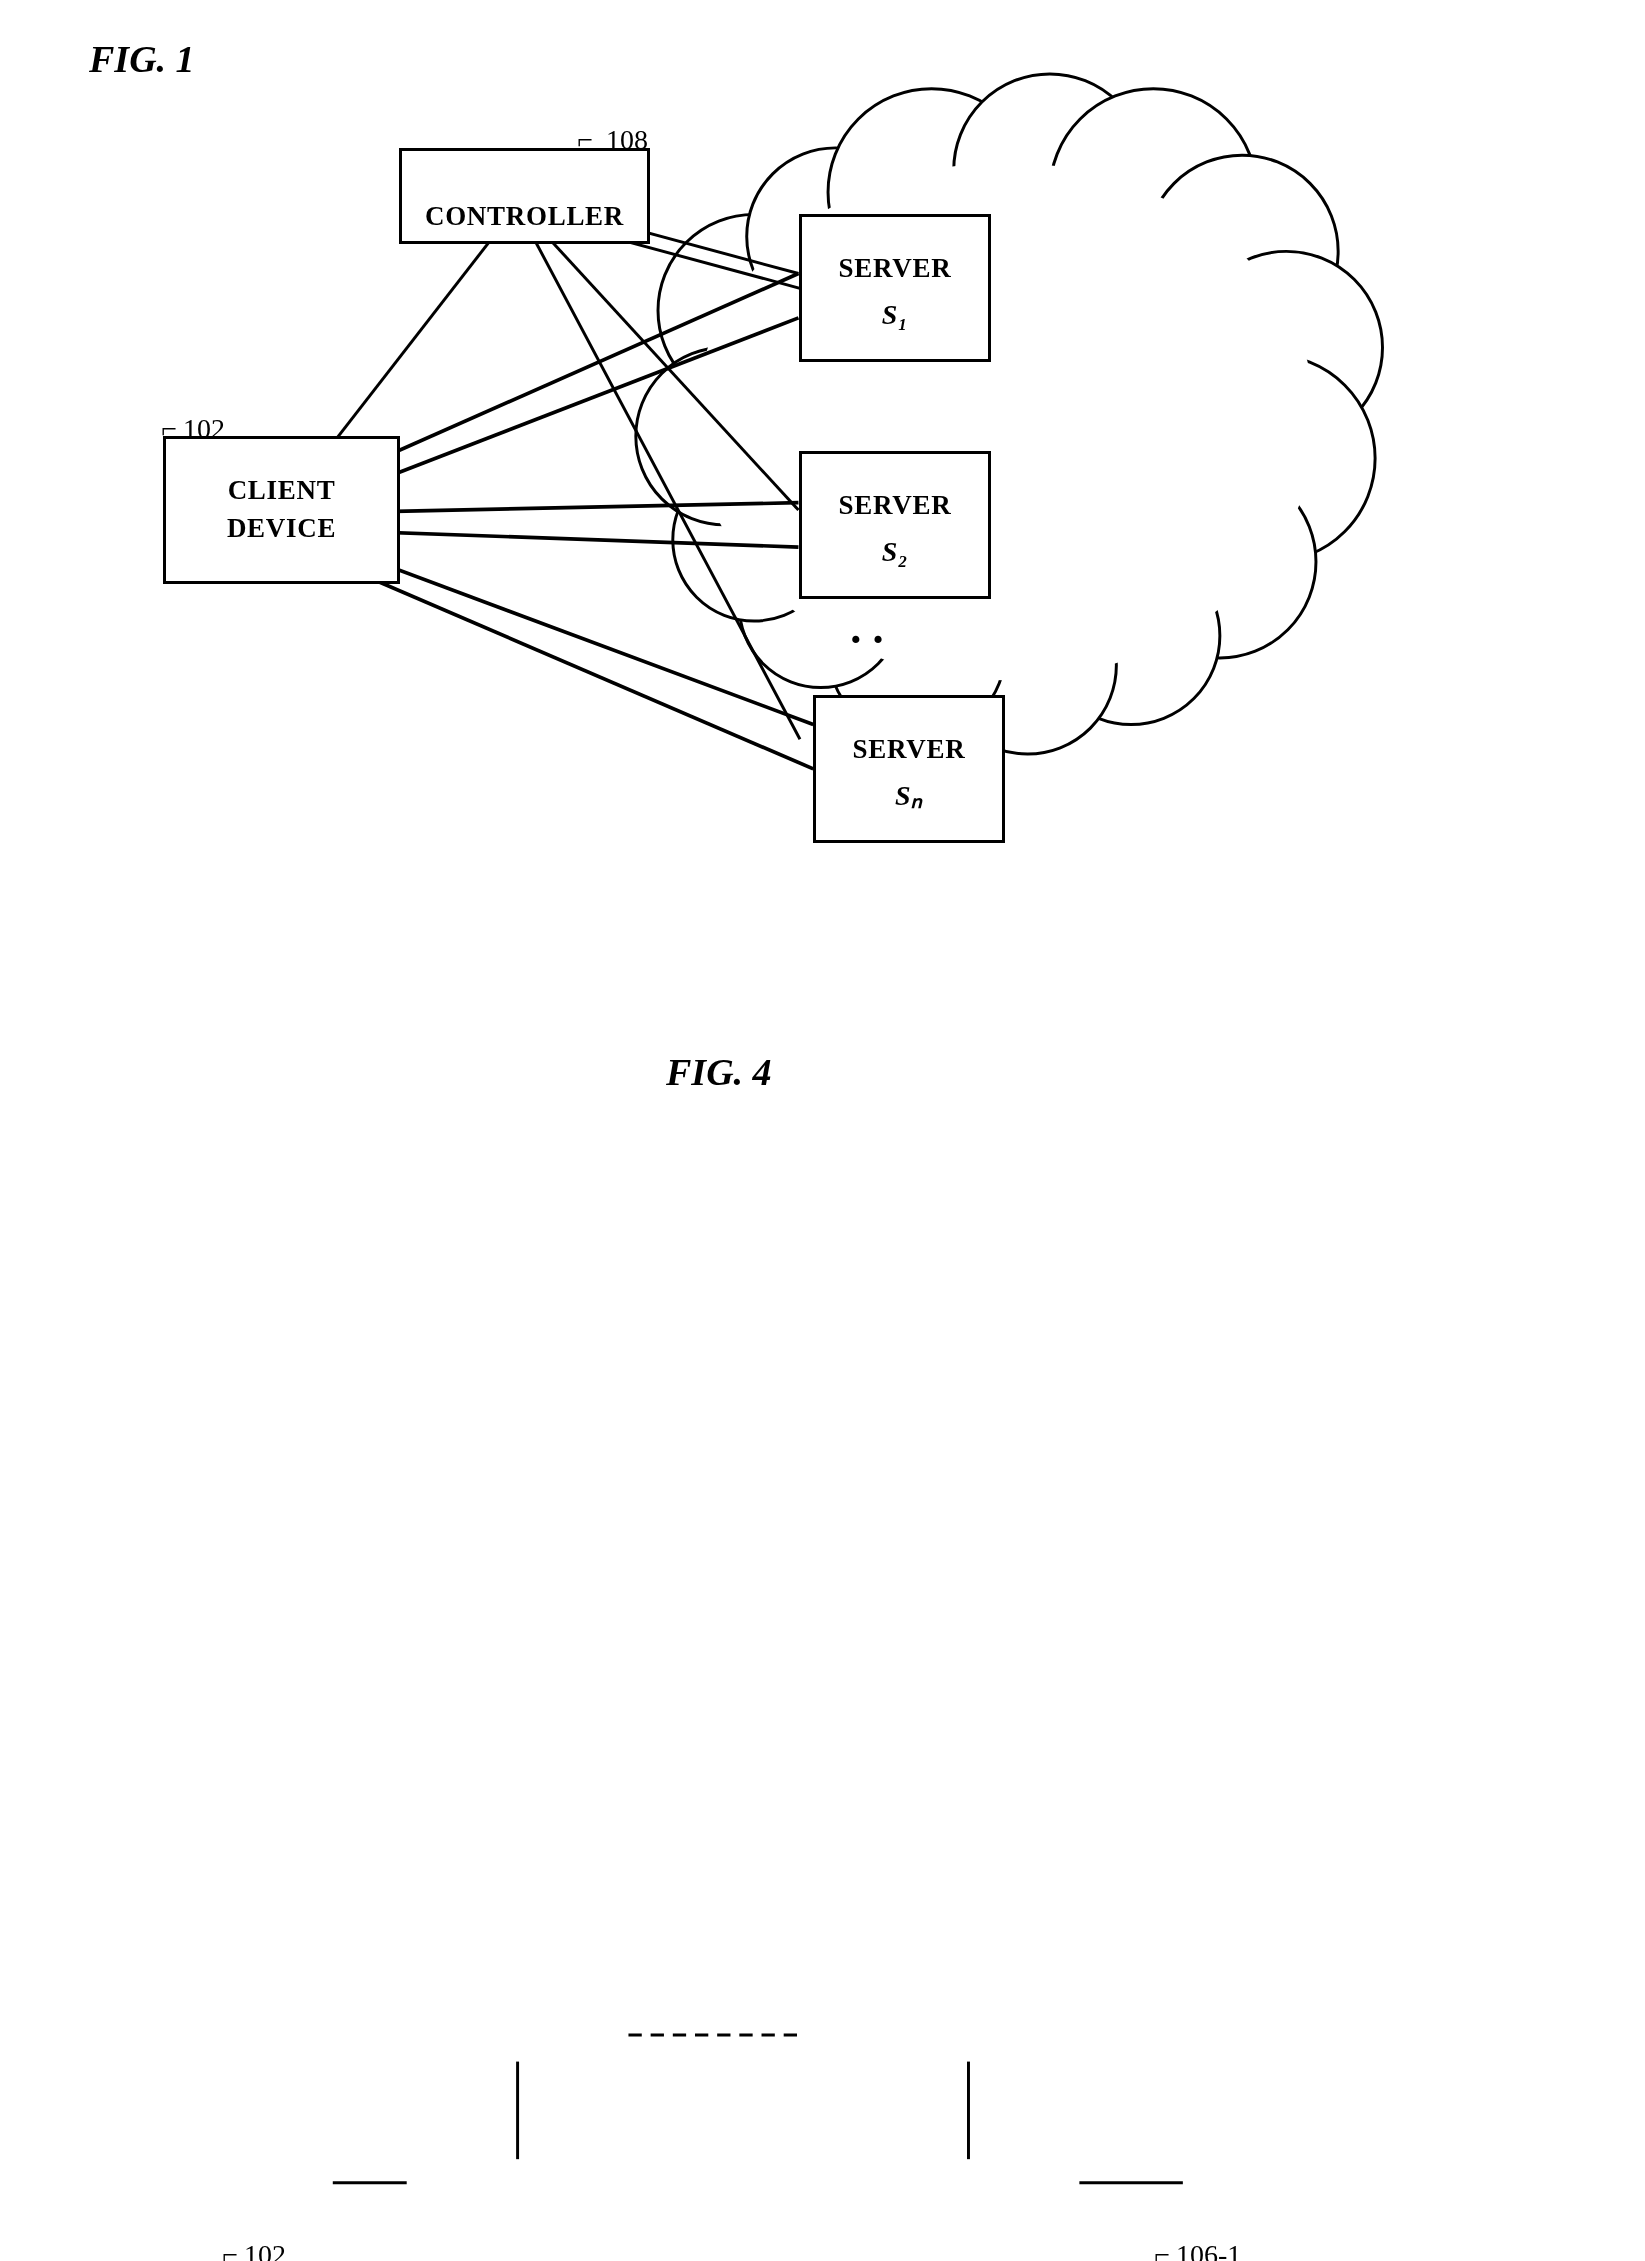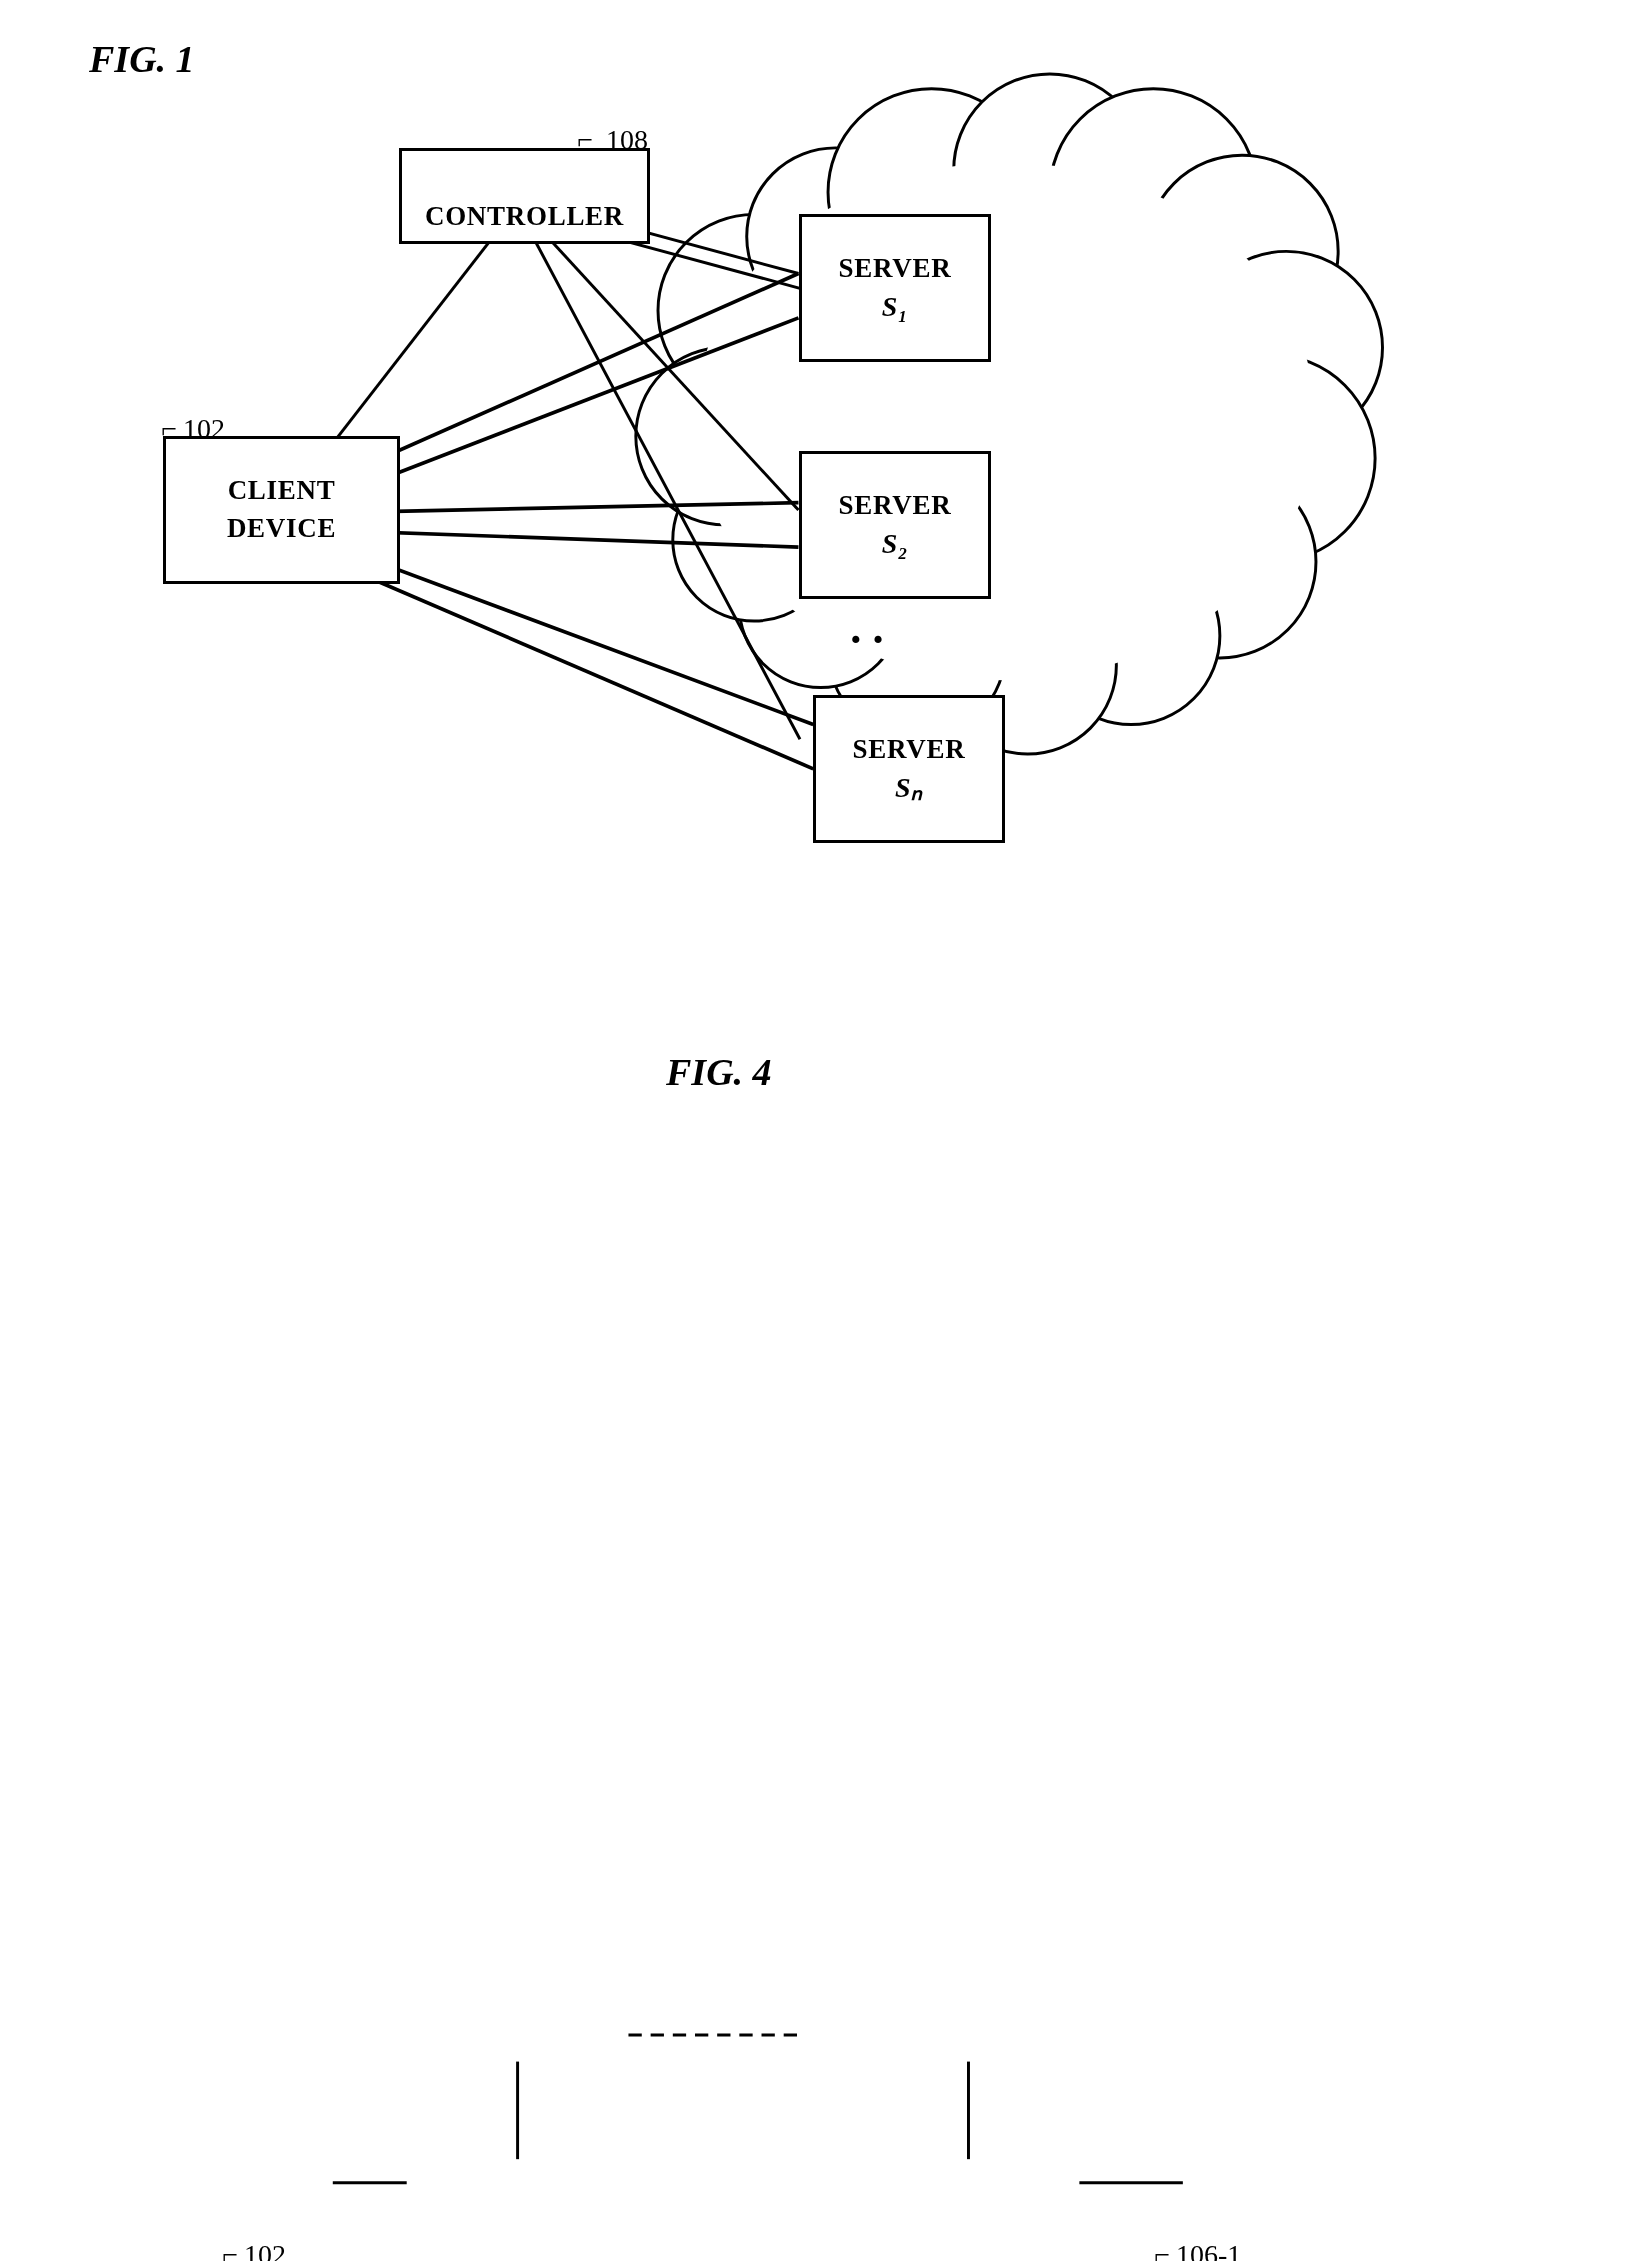--- a/index.html
+++ b/index.html
@@ -85,20 +85,21 @@
       justify-content: center;
       background: #fff;
       z-index: 10;
     }
     .server-box span {
       font-size: 28px;
       font-weight: bold;
       letter-spacing: 0.7px;
       line-height: 1.4;
       text-align: center;
+      margin-top: 8px;
     }
     .server-sub {
       font-size: 28px !important;
       font-style: italic;
     }
 
     .server1-box { left: 799px; top: 214px; }
 
     .server2-box { left: 799px; top: 451px; }
 

